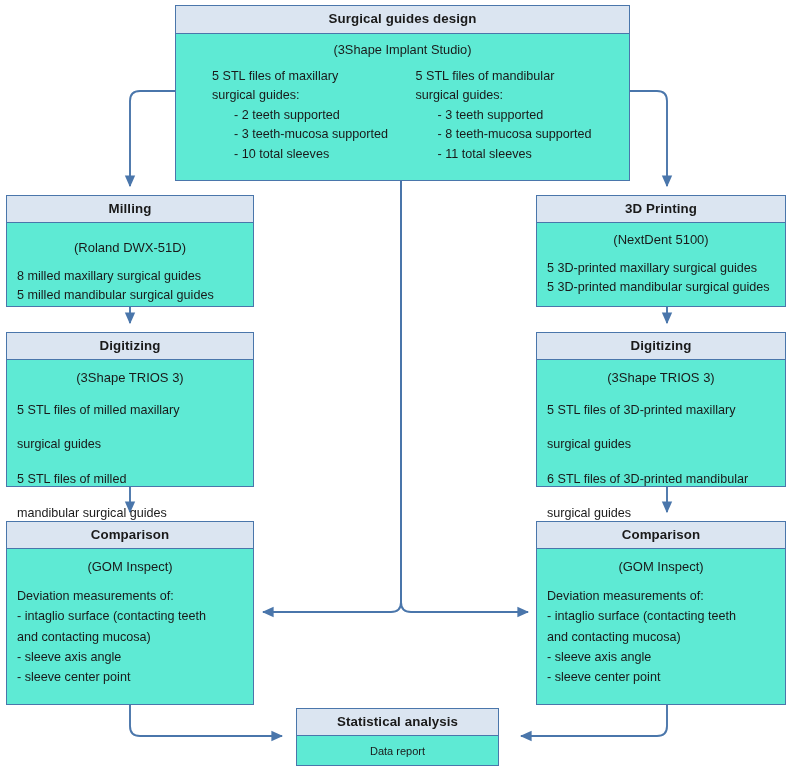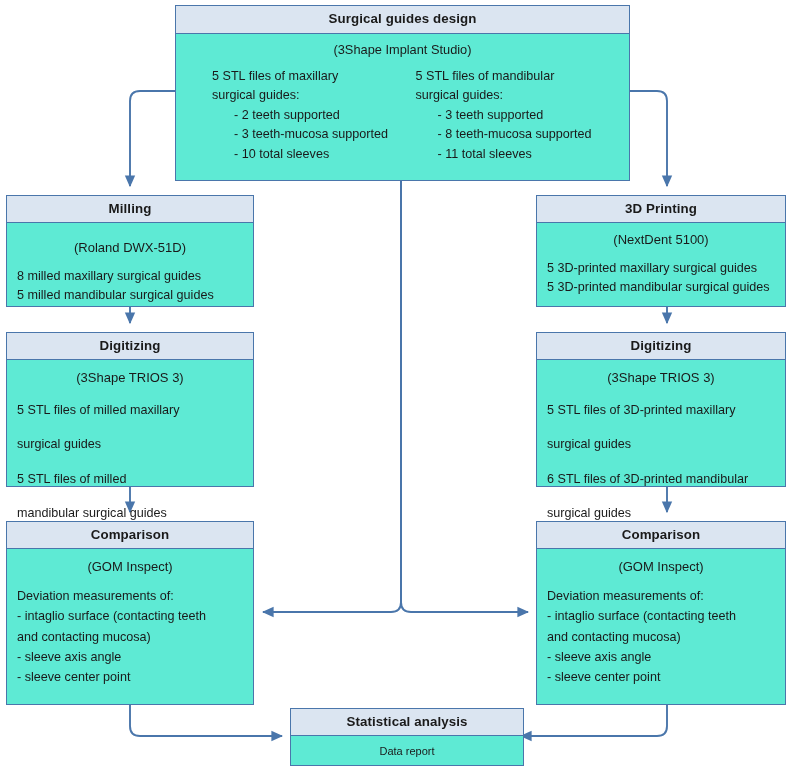--- a/index.html
+++ b/index.html
@@ -92,21 +92,21 @@
   #box-dig-left { left: 6px; top: 332px; width: 248px; height: 155px; }
   #box-dig-right { left: 536px; top: 332px; width: 250px; height: 155px; }
   .dig-line { line-height: 1.55; margin-top: 15px; }
 
   
   #box-cmp-left { left: 6px; top: 521px; width: 248px; height: 184px; }
   #box-cmp-right { left: 536px; top: 521px; width: 250px; height: 184px; }
   .cmp-line { line-height: 1.62; }
 
   
-  #box-stats { left: 290px; top: 708px; width: 234px; height: 58px; }
+  #box-stats { left: 296px; top: 708px; width: 203px; height: 58px; }
   #box-stats .box-header { font-size: 13.3px; padding: 5px 4px 6px 4px; }
   #box-stats .box-body {
     padding: 0;
     display: flex;
     align-items: center;
     justify-content: center;
     font-size: 11px;
   }
 </style>
 </head>

